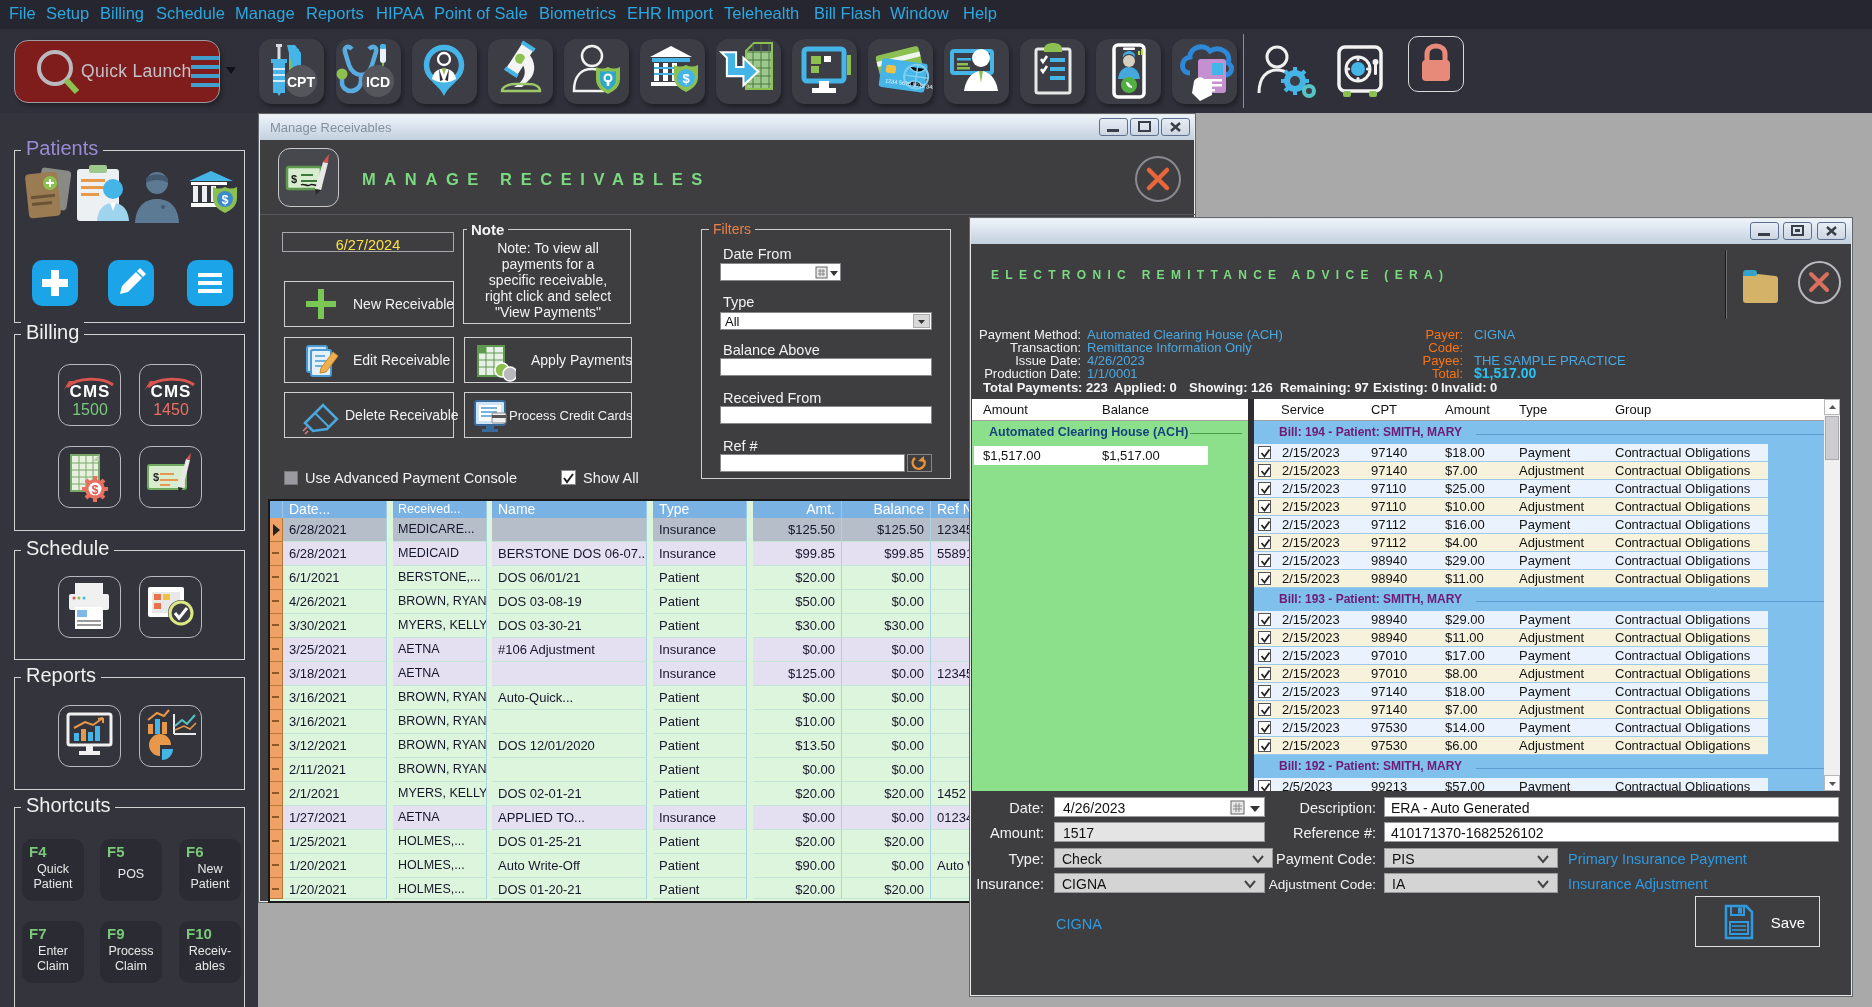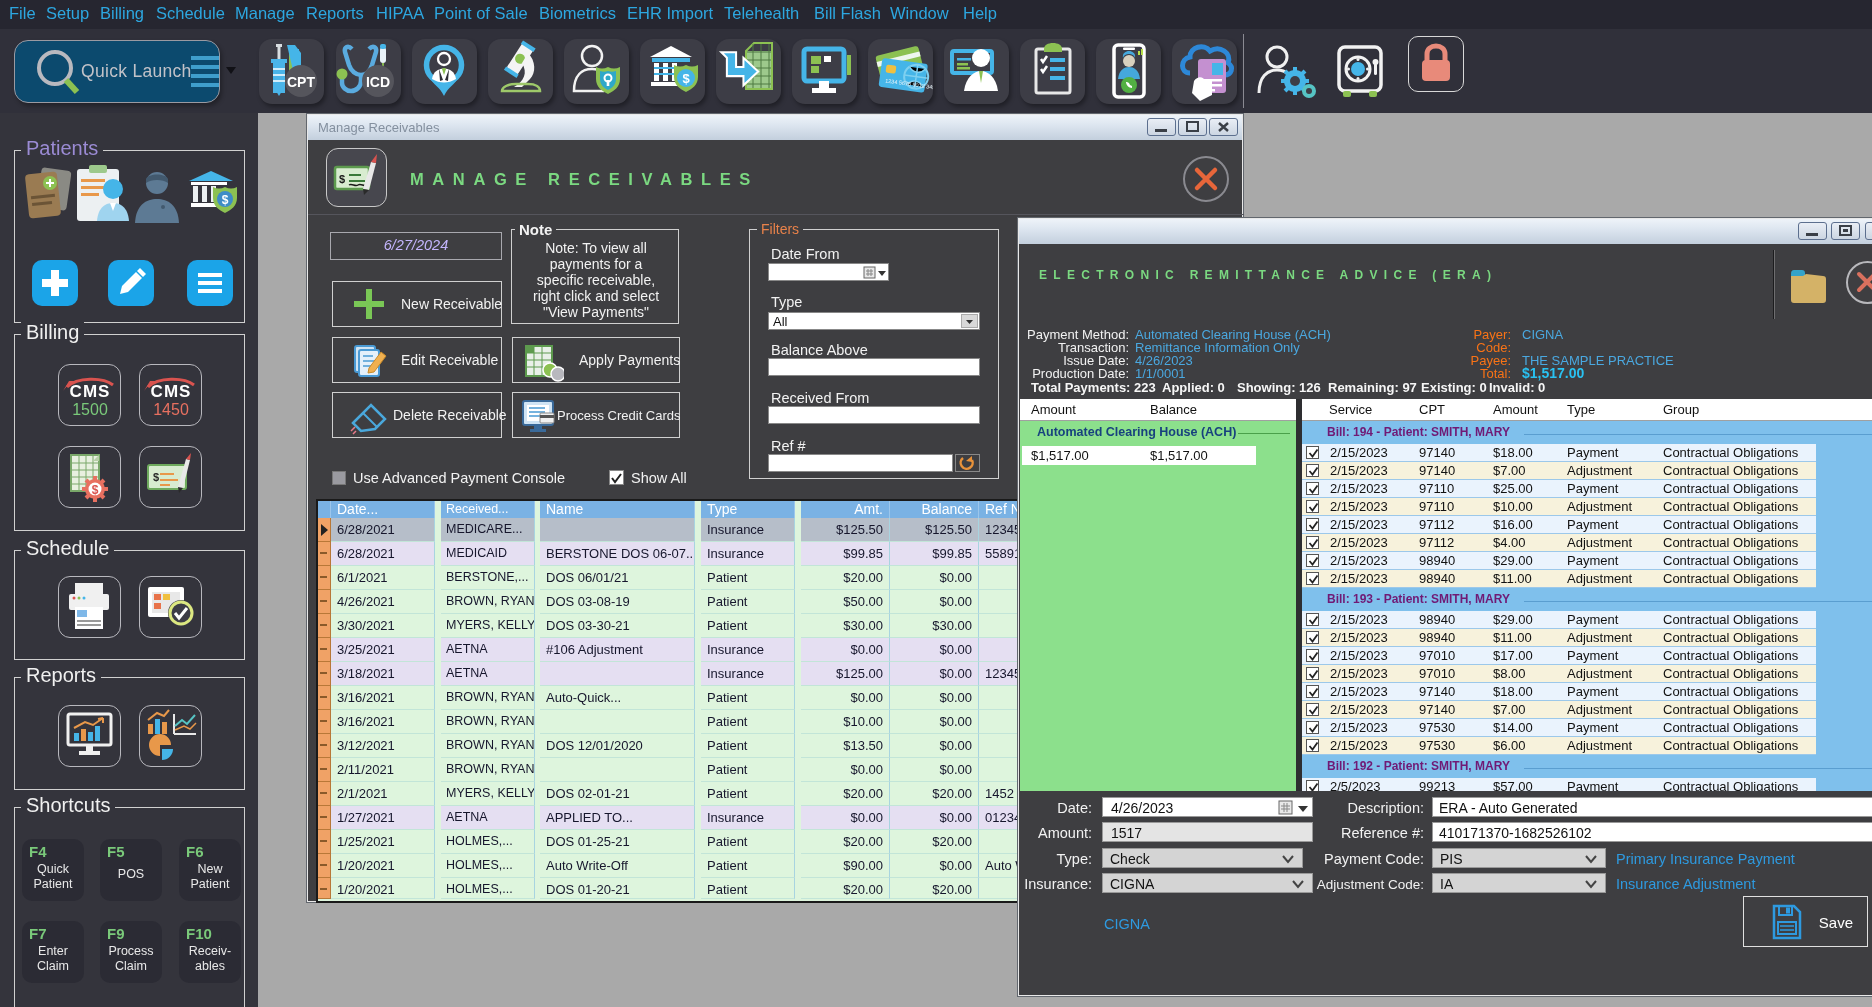--- a/index.html
+++ b/index.html
@@ -11,21 +11,21 @@
 #toolbar { position:absolute; left:0; top:29px; width:1872px; height:84px; background:#30303a; }
 .tile { position:absolute; top:10px; width:65px; height:65px; background:#3d3d46; border-radius:13px;
   box-shadow:2px 3px 4px rgba(0,0,0,0.35); }
 .tile svg { position:absolute; left:0; top:0; }
 #tbsep { position:absolute; left:1243px; top:5px; width:1px; height:74px; background:#8a8a92; }
 #sidebar { position:absolute; left:0; top:113px; width:261px; height:894px; background:#34343c; }
 .fs { position:absolute; left:14px; width:231px; border:1px solid #d0d0d0; }
 .fs .lbl { position:absolute; top:-14px; left:6px; background:#34343c; padding:0 5px; font-size:20px; color:#f0f0f0; }
 #mdi { position:absolute; left:258px; top:113px; width:1614px; height:894px; background:#a9a9a9; }
 
-.win { position:absolute; border:1px solid #62676e; box-shadow:0 0 0 1px #e8e8e8 inset;margin-left:48px; }
+.win { position:absolute; border:1px solid #62676e; box-shadow:0 0 0 1px #e8e8e8 inset; }
 .tbar { position:absolute; left:1px; top:1px; right:1px; height:25px;
   background:linear-gradient(#eef3f9 0%, #dde6f0 40%, #c3cfdd 100%); }
 .tbar .ttl { position:absolute; left:10px; top:5px; font-size:13px; color:#84909f; }
 .wbtn { position:absolute; top:3px; width:29px; height:18px; background:linear-gradient(#e9eef5,#ccd6e2);
   border:1px solid #5c6f8e; border-radius:3px; }
 .wbtn svg { position:absolute; left:0; top:0; }
 .wbody { position:absolute; left:1px; top:26px; right:1px; bottom:1px; background:#3e3e41; }
 .sc { position:absolute; width:62px; height:62px; background:#2b2b34; border-radius:10px; }
 .mrbtn { position:absolute; border:1px solid #d0d0d0; background:#3e3e41; }
 .mrbtn span { position:absolute; top:50%; transform:translateY(-50%); font-size:14px; color:#f2f2f2; white-space:nowrap;text-align:right; }
@@ -85,21 +85,21 @@
     <span style="left:376px">HIPAA</span>
     <span style="left:434px">Point of Sale</span>
     <span style="left:539px">Biometrics</span>
     <span style="left:627px">EHR Import</span>
     <span style="left:724px">Telehealth</span>
     <span style="left:814px">Bill Flash</span>
     <span style="left:890px">Window</span>
     <span style="left:963px">Help</span>
 </div>
 <div id="toolbar">
-<div style="position:absolute;left:14px;top:11px;width:206px;height:63px;border:1px solid #9a9aa2;border-radius:14px;background:#0c4a6e;box-shadow:2px 3px 4px rgba(0,0,0,0.3);">
+<div style="position:absolute;left:14px;top:11px;width:206px;height:63px;border:1px solid #9a9aa2;border-radius:14px;background:#7f1d1d;box-shadow:2px 3px 4px rgba(0,0,0,0.3);">
   <svg width="58" height="56" style="position:absolute;left:14px;top:3px">
         <circle cx="26" cy="24" r="16" fill="none" stroke="#b9b9bf" stroke-width="4"></circle>
         <line x1="37" y1="36" x2="48" y2="48" stroke="#8cc152" stroke-width="6"></line>
       </svg>
   <span style="position:absolute;left:66px;top:20px;font-size:17.5px;color:#c2c2c8;letter-spacing:0.3px;">Quick Launch</span>
   <svg width="30" height="34" style="position:absolute;left:176px;top:15px">
         <g fill="#3f9ecc">
           <rect x="0" y="0" width="28" height="4"></rect>
           <rect x="0" y="9" width="28" height="4"></rect>
           <rect x="0" y="18" width="28" height="4"></rect>
@@ -546,21 +546,21 @@
             <path d="M36 40 L42 41 L37 46 Z" fill="#2a2a2a"></path>
           </svg>
       </div>
       <span style="position:absolute;left:102px;top:30px;font-size:16.5px;font-weight:bold;letter-spacing:8.6px;color:#7bd981;">MANAGE RECEIVABLES</span>
       <div style="position:absolute;left:875px;top:16px;width:46px;height:46px;border:2px solid #8a8a90;border-radius:50%;">
         <svg width="42" height="42">
             <path d="M12 12 L30 30 M30 12 L12 30" stroke="#e8663a" stroke-width="4.5" stroke-linecap="round"></path>
           </svg>
       </div>
     </div>
-    <div style="position:absolute;left:22px;top:92px;width:172px;height:28px;border:1px solid #a8a8ae;text-align:center;line-height:24px;font-size:14.5px;color:#c4b5fd;font-style:italic;">6/27/2024</div>
+    <div style="position:absolute;left:22px;top:92px;width:172px;height:20px;border:1px solid #a8a8ae;text-align:center;line-height:24px;font-size:14.5px;color:#fde047;">6/27/2024</div>
     <div class="mrbtn" style="left:24px;top:141px;width:170px;height:46px;">
       <svg width="44" height="40" style="position:absolute;left:14px;top:3px">
           <path d="M19 4 L25 4 L25 16 L37 16 L37 22 L25 22 L25 34 L19 34 L19 22 L7 22 L7 16 L19 16 Z" fill="#7ac756"></path>
         </svg>
       <span style="left:68px;">New Receivable</span>
       </div>
     <div class="mrbtn" style="left:24px;top:252px;width:170px;height:46px;">
       <svg width="46" height="42" style="position:absolute;left:12px;top:2px">
           <path d="M8 28 L26 10 L40 24 L30 34 L16 36 Z" fill="none" stroke="#4aa8dc" stroke-width="2.5"></path>
           <path d="M18 18 L32 32" stroke="#4aa8dc" stroke-width="2"></path>
@@ -1115,21 +1115,21 @@
           <rect x="3" y="2" width="13" height="13" fill="#e8e8e8" stroke="#666"></rect>
           <path d="M5 7 L14 7 M5 10 L14 10 M8 4 L8 13 M11 4 L11 13" stroke="#888" stroke-width="1"></path>
           <path d="M22 7 L32 7 L27 13 Z" fill="#333"></path>
         </svg>
     </div>
     <div class="fl" style="top:581px;width:73px;">Amount:</div>
     <div style="position:absolute;left:83px;top:578px;width:211px;height:20px;background:#e4e4e4;border:1px solid #999;">
         <span style="position:absolute;left:8px;top:2px;font-size:14px;color:#111;">1517</span>
       </div>
     <div class="fl" style="top:607px;width:73px;">Type:</div>
-    <div class="dd" style="left:83px;top:604px;width:201px;">Check<svg width="16" height="12" style="position:absolute;right:5px;top:5px">
+    <div class="dd" style="left:83px;top:604px;width:219px;">Check<svg width="16" height="12" style="position:absolute;right:5px;top:5px">
           <path d="M2 2 L7 8 L12 2" fill="none" stroke="#444" stroke-width="2"></path>
         </svg></div>
     <div class="fl" style="top:632px;width:73px;">Insurance:</div>
     <div class="dd" style="left:83px;top:629px;width:211px;">CIGNA<svg width="16" height="12" style="position:absolute;right:5px;top:5px">
           <path d="M2 2 L7 8 L12 2" fill="none" stroke="#444" stroke-width="2"></path>
         </svg></div>
     <div class="fl" style="top:556px;left:285px;width:120px;">Description:</div>
     <div style="position:absolute;left:413px;top:553px;width:455px;height:20px;background:#fff;border:1px solid #999;">
         <span style="position:absolute;left:6px;top:2px;font-size:14px;color:#111;">ERA - Auto Generated</span>
       </div>

